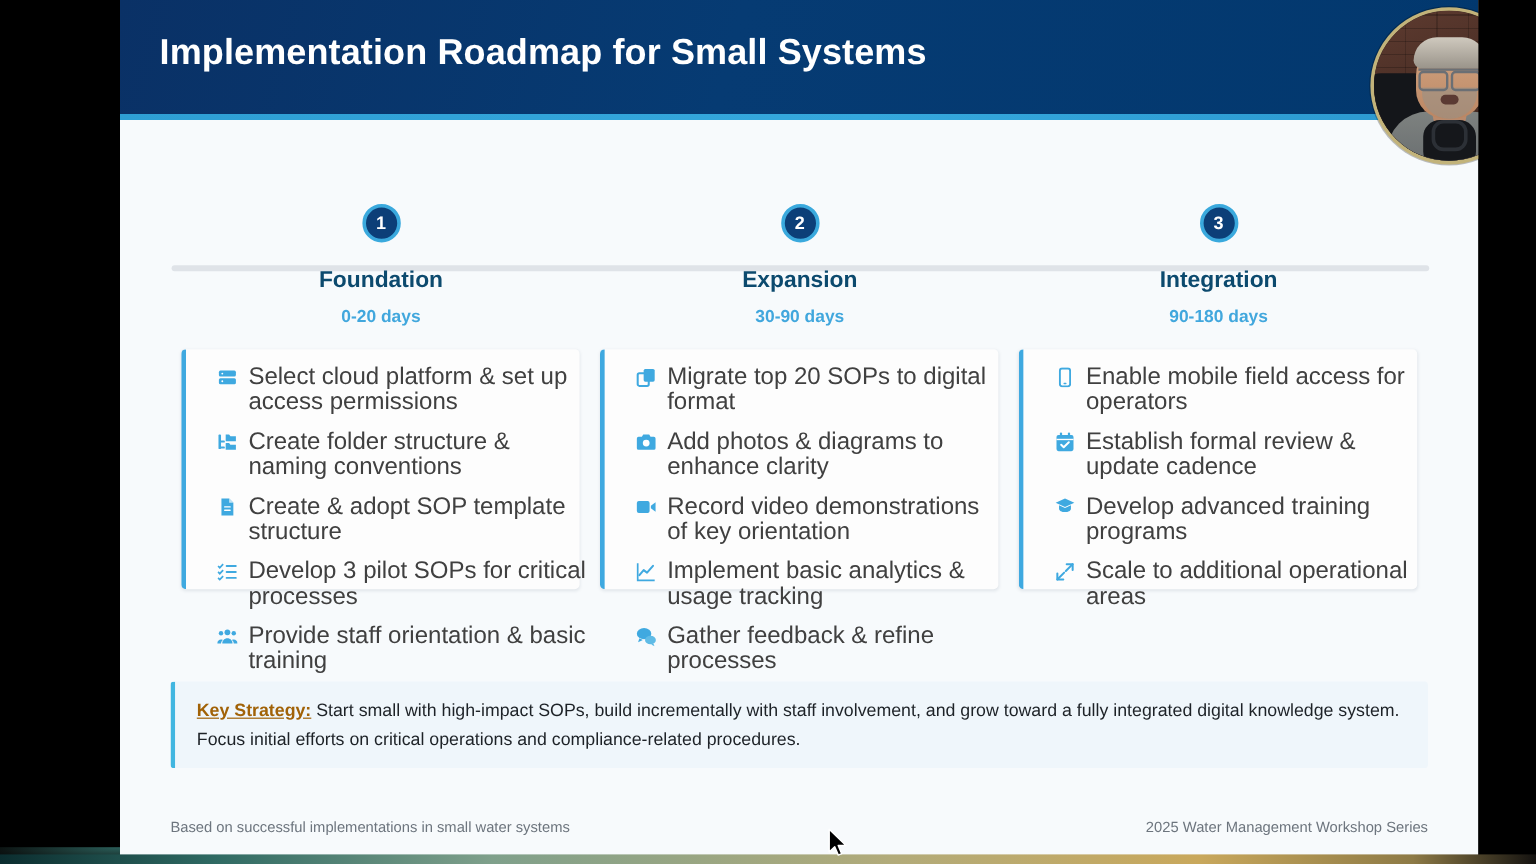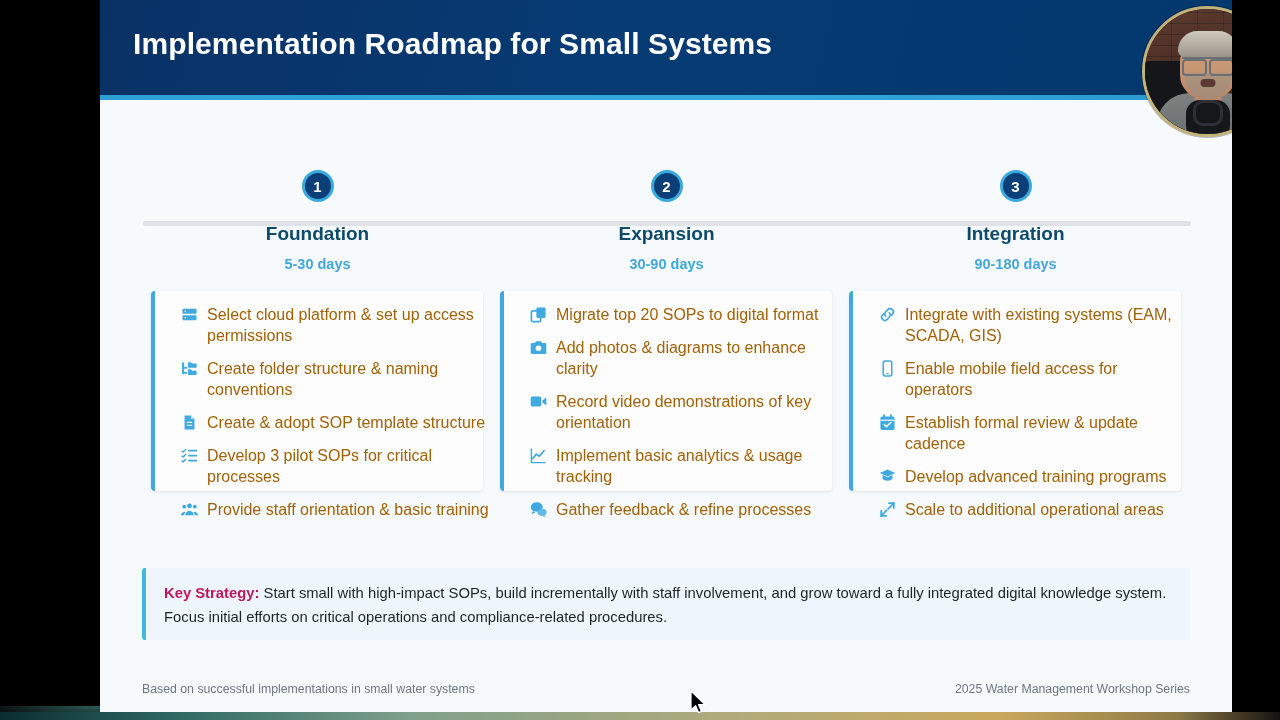--- a/index.html
+++ b/index.html
@@ -88,35 +88,35 @@
   .task {
     display: flex; align-items: flex-start; gap: 9px;
     margin-bottom: 12px; padding: 0 8px 0 30px;
   }
   .task .t-icon {
     flex: 0 0 auto; width: 17px; height: 17px; margin-top: 2px;
     color: #3fa9e0; display: block;
   }
   .task .t-icon svg { display: block; width: 17px; height: 17px; fill: #3fa9e0; }
   .task .t-text {
-    font-size: 16px; line-height: 21px; color: #a16207;
+    font-size: 20px; line-height: 21px; color: #404040;
   }
 
   
   #key-strategy {
     position: absolute; left: 42px; top: 568px; width: 1048px; height: 72px;
     background: #eff6fb;
     border-left: 4px solid #41b6e0;
     border-radius: 3px;
   }
   #key-strategy .ks-text {
     padding: 14px 20px 0 18px;
     font-size: 14.8px; line-height: 23.5px; color: #1d2227;
   }
-  #key-strategy .ks-label { font-weight: bold; color: #be185d; }
+  #key-strategy .ks-label { font-weight: bold; color: #a16207; text-decoration: underline; }
 
   
   #footer {
     position: absolute; left: 0; top: 682px; width: 1132px; height: 22px;
   }
   .footer-left {
     position: absolute; left: 42px; top: 0;
     font-size: 12.3px; color: #6d757e;
   }
   .footer-right {
@@ -239,21 +239,21 @@
     <div id="header-accent"></div>
     <div id="slide-title">Implementation Roadmap for Small Systems</div>
 
     <div id="phases">
 
       <div class="connector"></div>
 
       <div class="phase-col c1">
         <div class="step-circle">1</div>
         <div class="phase-name">Foundation</div>
-        <div class="phase-days">5-30 days</div>
+        <div class="phase-days">0-20 days</div>
       </div>
 
       <div class="phase-col c2">
         <div class="step-circle">2</div>
         <div class="phase-name">Expansion</div>
         <div class="phase-days">30-90 days</div>
       </div>
 
       <div class="phase-col c3">
         <div class="step-circle">3</div>
@@ -372,29 +372,20 @@
                 <path d="M4 14l-1.5 4.6L8 16z"></path>
                 <ellipse cx="17" cy="16" rx="6.4" ry="5" fill="#5fbbe6"></ellipse>
                 <path d="M20.5 20l1.2 3.4-3.8-2z" fill="#5fbbe6"></path>
               </svg>
           </span>
           <span class="t-text">Gather feedback &amp; refine processes</span>
         </div>
       </div>
 
       <div class="task-list c3">
-        <div class="task">
-          <span class="t-icon">
-            <svg viewBox="0 0 24 24">
-                <path d="M9.5 14.5a4.5 4.5 0 010-6.4l3-3a4.5 4.5 0 016.4 6.4l-1.6 1.6" fill="none" stroke="#3fa9e0" stroke-width="2.3" stroke-linecap="round"></path>
-                <path d="M14.5 9.5a4.5 4.5 0 010 6.4l-3 3a4.5 4.5 0 01-6.4-6.4l1.6-1.6" fill="none" stroke="#3fa9e0" stroke-width="2.3" stroke-linecap="round"></path>
-              </svg>
-          </span>
-          <span class="t-text">Integrate with existing systems (EAM, SCADA, GIS)</span>
-        </div>
         <div class="task">
           <span class="t-icon">
             <svg viewBox="0 0 24 24">
                 <rect x="6" y="1.5" width="12" height="21" rx="2.6" fill="none" stroke="#3fa9e0" stroke-width="2.2"></rect>
                 <rect x="10.2" y="18.4" width="3.6" height="1.6" rx=".8"></rect>
               </svg>
           </span>
           <span class="t-text">Enable mobile field access for operators</span>
         </div>
         <div class="task">

